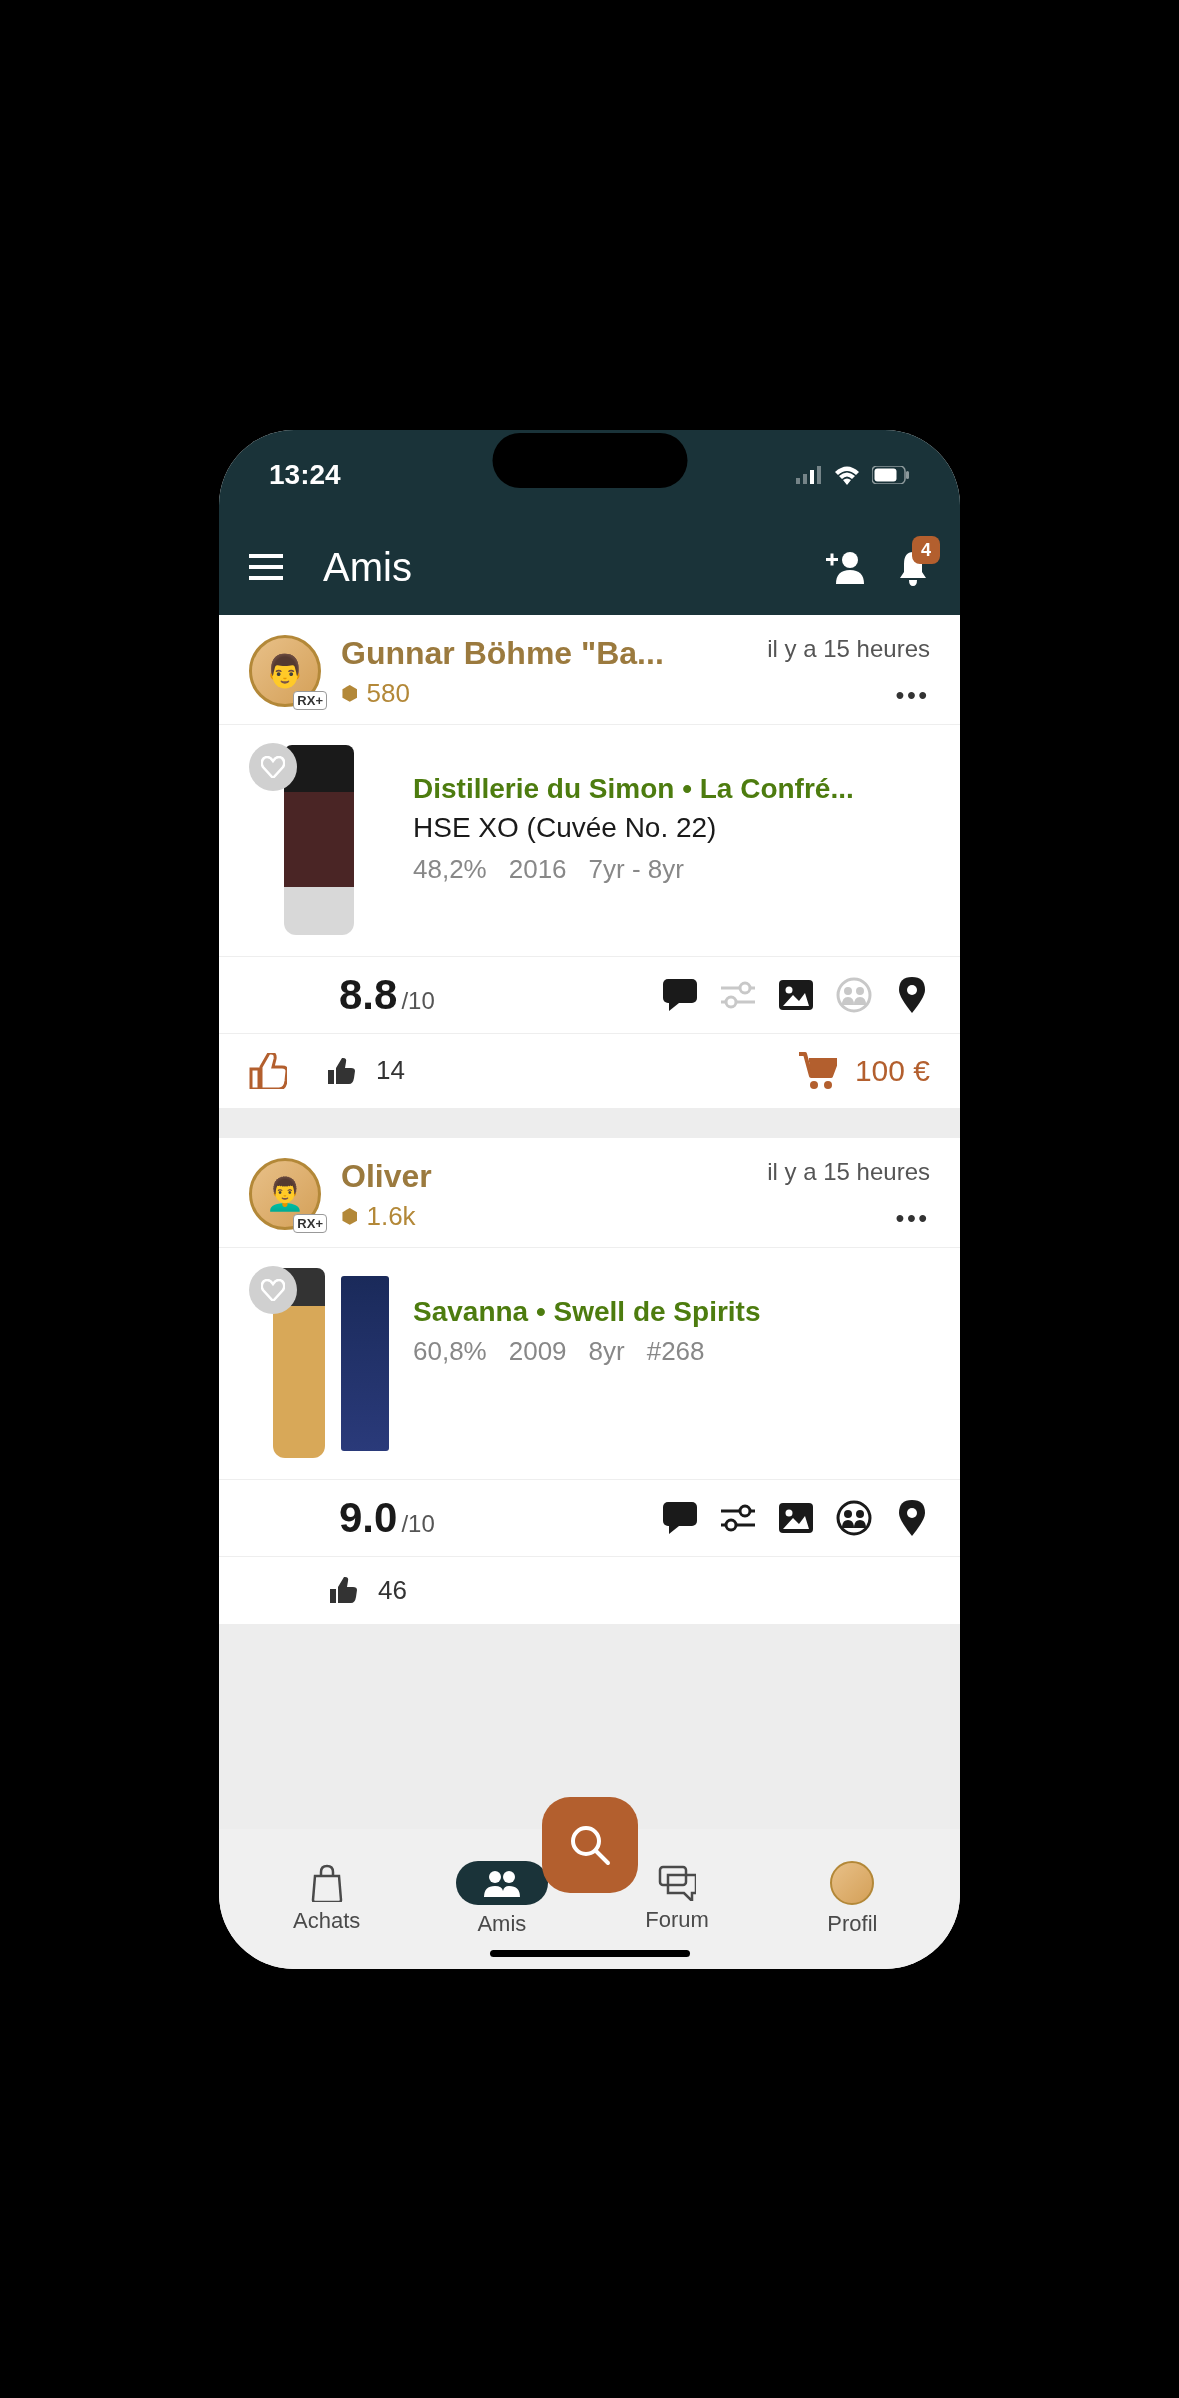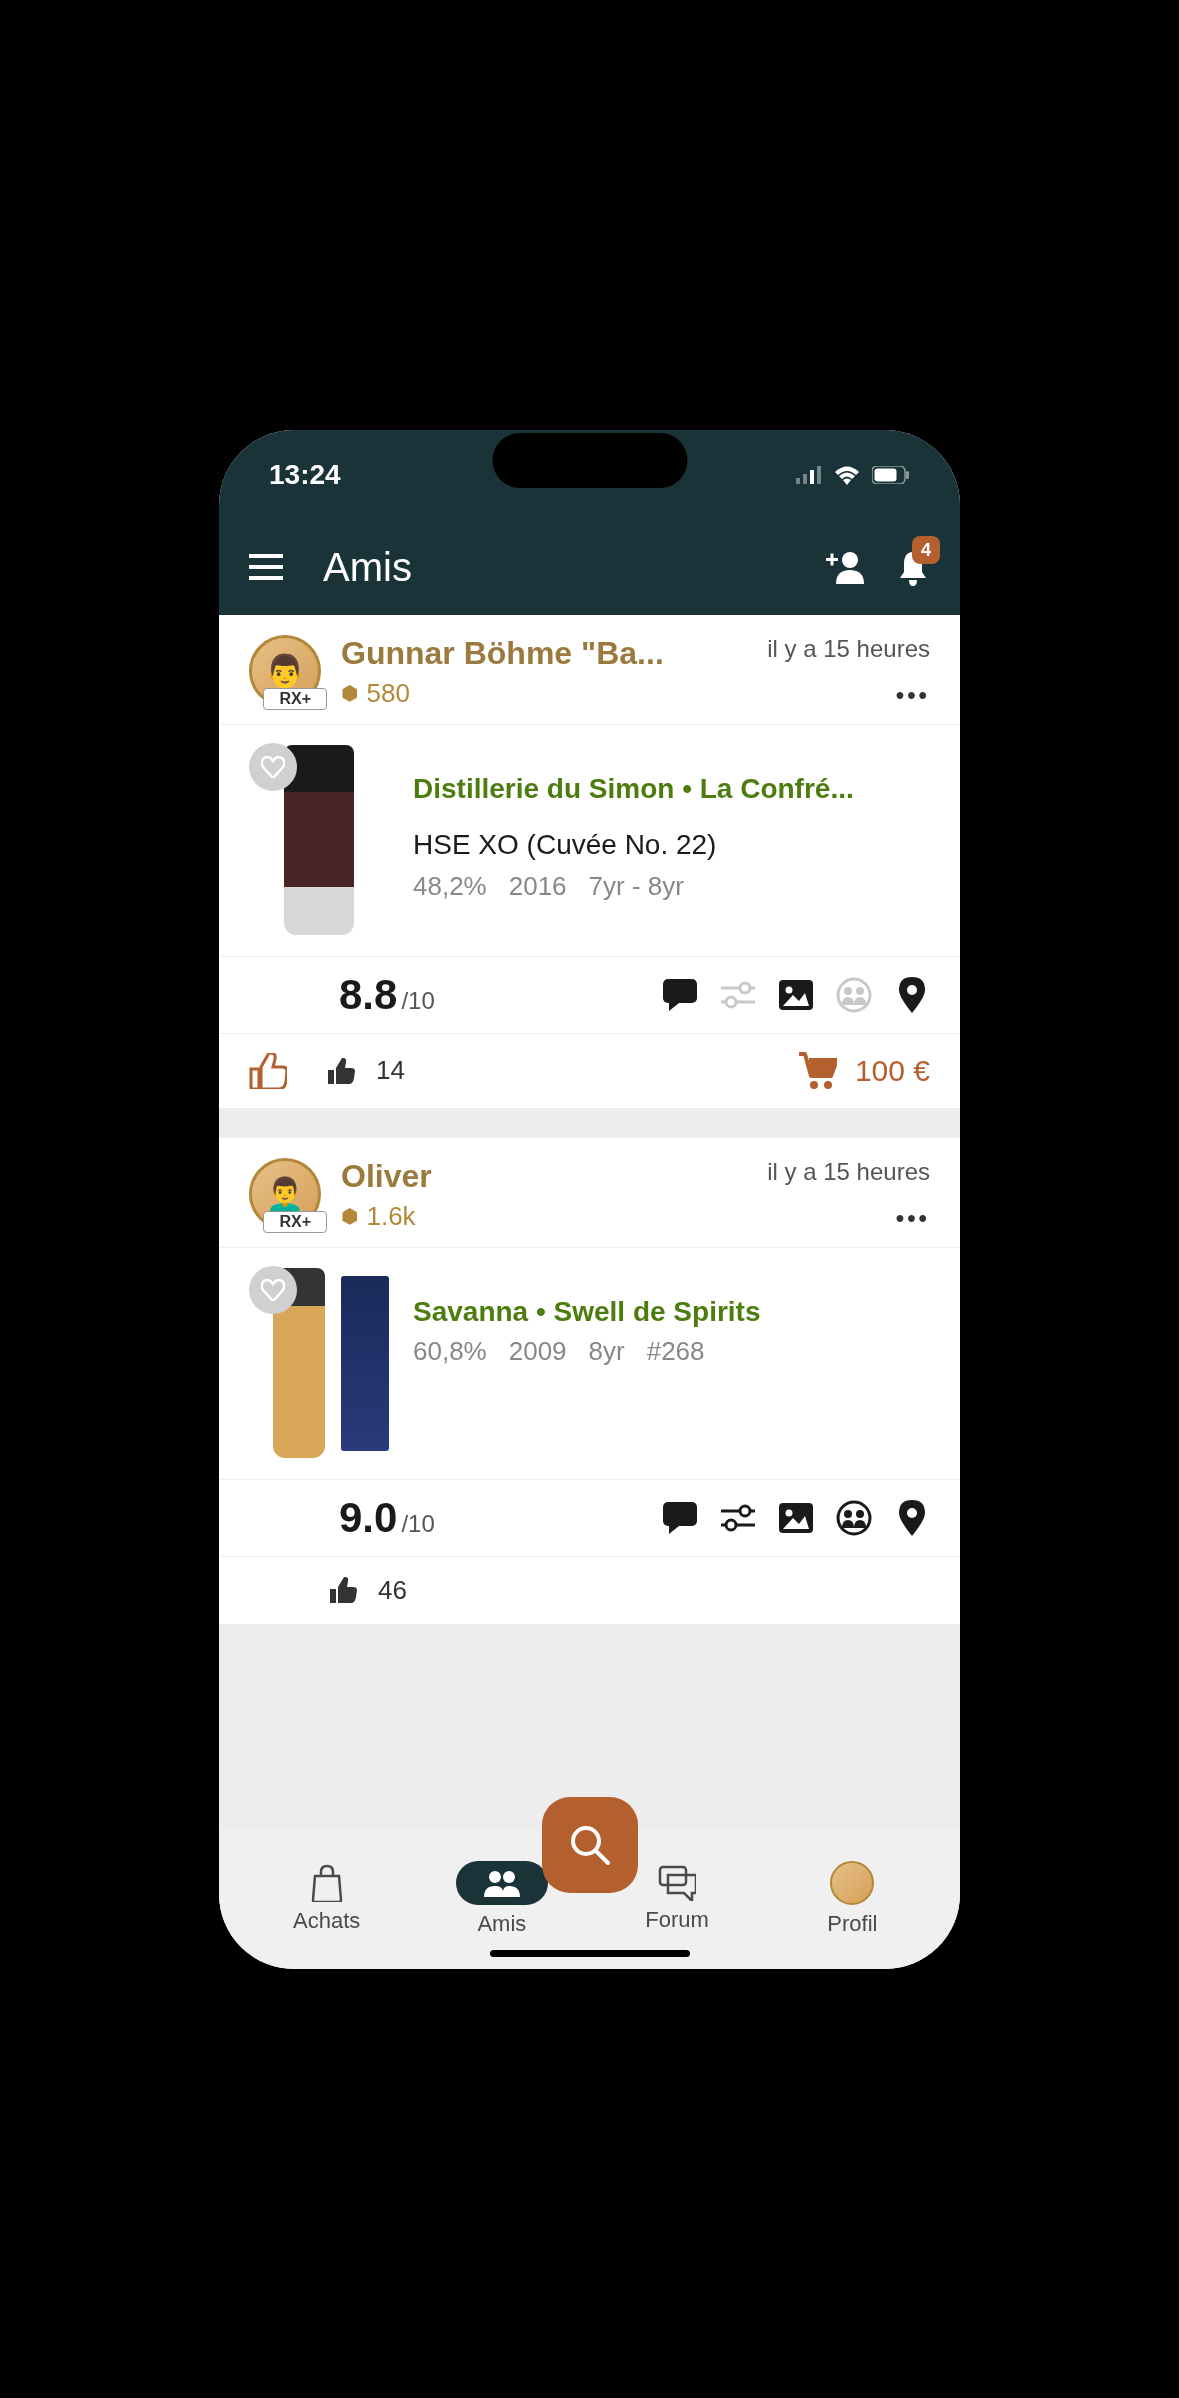--- a/index.html
+++ b/index.html
@@ -12,39 +12,39 @@
 .header { background: #1a3339; color: #fff; height: 95px; display: flex; align-items: center; padding: 0 30px; gap: 40px; }
 .header-title { font-size: 40px; font-weight: 400; flex: 1; }
 .header-icons { display: flex; gap: 30px; align-items: center; }
 .notif-wrap { position: relative; }
 .badge { position: absolute; top: -12px; right: -10px; background: #b35f2e; color: #fff; border-radius: 8px; min-width: 28px; height: 28px; display: flex; align-items: center; justify-content: center; font-size: 18px; font-weight: 600; }
 .content { flex: 1; overflow-y: auto; background: #ededed; }
 .post { background: #fff; padding: 0; margin-bottom: 30px; }
 .post-header { display: flex; align-items: flex-start; padding: 20px 30px 15px; gap: 20px; }
 .avatar-wrap { position: relative; width: 72px; height: 72px; flex-shrink: 0; }
 .avatar { width: 72px; height: 72px; border-radius: 50%; border: 3px solid #b38838; background: linear-gradient(135deg,#e8c088,#d4a058); display: flex; align-items: center; justify-content: center; font-size: 32px; }
-.avatar-badge { position: absolute; bottom: -3px; right: -6px; background: #fff; border: 1px solid #999; border-radius: 4px; padding: 1px 15px; font-size: 16px; font-weight: 700; color: #333; }
+.avatar-badge { position: absolute; bottom: -3px; right: -6px; background: #fff; border: 1px solid #999; border-radius: 4px; padding: 1px 3px; font-size: 13px; font-weight: 700; color: #333; }
 .post-user { flex: 1; min-width: 0; }
 .user-name { color: #9b7a3e; font-size: 32px; font-weight: 600; white-space: nowrap; overflow: hidden; text-overflow: ellipsis; }
 .user-score { display: flex; align-items: center; gap: 8px; margin-top: 6px; }
 .score-icon { color: #b38838; font-size: 20px; }
 .score-val { color: #b38838; font-size: 26px; font-weight: 500; }
 .post-meta { display: flex; flex-direction: column; align-items: flex-end; gap: 18px; }
 .timestamp { color: #555; font-size: 24px; }
 .more-btn { color: #333; font-size: 24px; letter-spacing: 3px; font-weight: 700; }
 .product-row { display: flex; padding: 18px 30px; gap: 24px; border-top: 1px solid #eee; position: relative; }
 .bottle-wrap { width: 140px; height: 195px; position: relative; flex-shrink: 0; display: flex; align-items: center; justify-content: center; }
 .fav-btn { position: absolute; top: 0; left: 0; width: 48px; height: 48px; border-radius: 50%; background: #d0d0d0; display: flex; align-items: center; justify-content: center; color: #fff; font-size: 22px; z-index: 2; }
 .bottle-img { width: 70px; height: 190px; position: relative; }
 .bottle-dark { background: linear-gradient(#1a1a1a 0 25%, #4a2525 25% 75%, #d8d8d8 75%); border-radius: 8px 8px 12px 12px; }
 .bottle-light { background: linear-gradient(#333 0 20%, #d8a858 20% 100%); border-radius: 8px 8px 12px 12px; }
 .box-img { position: absolute; right: 0; top: 10px; width: 48px; height: 175px; background: linear-gradient(#1a2a5a,#2a3a7a); border-radius: 3px; }
 .product-info { flex: 1; min-width: 0; padding-top: 30px; }
 .prod-title { font-size: 28px; font-weight: 600; color: #4d7c0f; white-space: nowrap; overflow: hidden; text-overflow: ellipsis; }
-.prod-sub { font-size: 28px; color: #1a1a1a; margin-top: 21px; line-height: 1.35; }
+.prod-sub { font-size: 28px; color: #1a1a1a; margin-top: 4px; line-height: 1.35; }
 .prod-details { font-size: 26px; color: #888; margin-top: 8px; display: flex; flex-wrap: wrap; gap: 22px; }
 .rating-row { display: flex; align-items: center; justify-content: space-between; padding: 14px 30px 14px 120px; border-top: 1px solid #eee; }
 .rating { display: flex; align-items: baseline; gap: 4px; }
 .rating-big { font-size: 42px; font-weight: 700; color: #1a1a1a; }
 .rating-small { font-size: 24px; color: #555; }
 .feature-icons { display: flex; gap: 22px; align-items: center; }
 .feat-icon { width: 36px; height: 36px; display: flex; align-items: center; justify-content: center; }
 .feat-active { color: #1a1a1a; }
 .feat-inactive { color: #c8c8c8; }
 .action-row { display: flex; align-items: center; justify-content: space-between; padding: 18px 30px; border-top: 1px solid #eee; }

